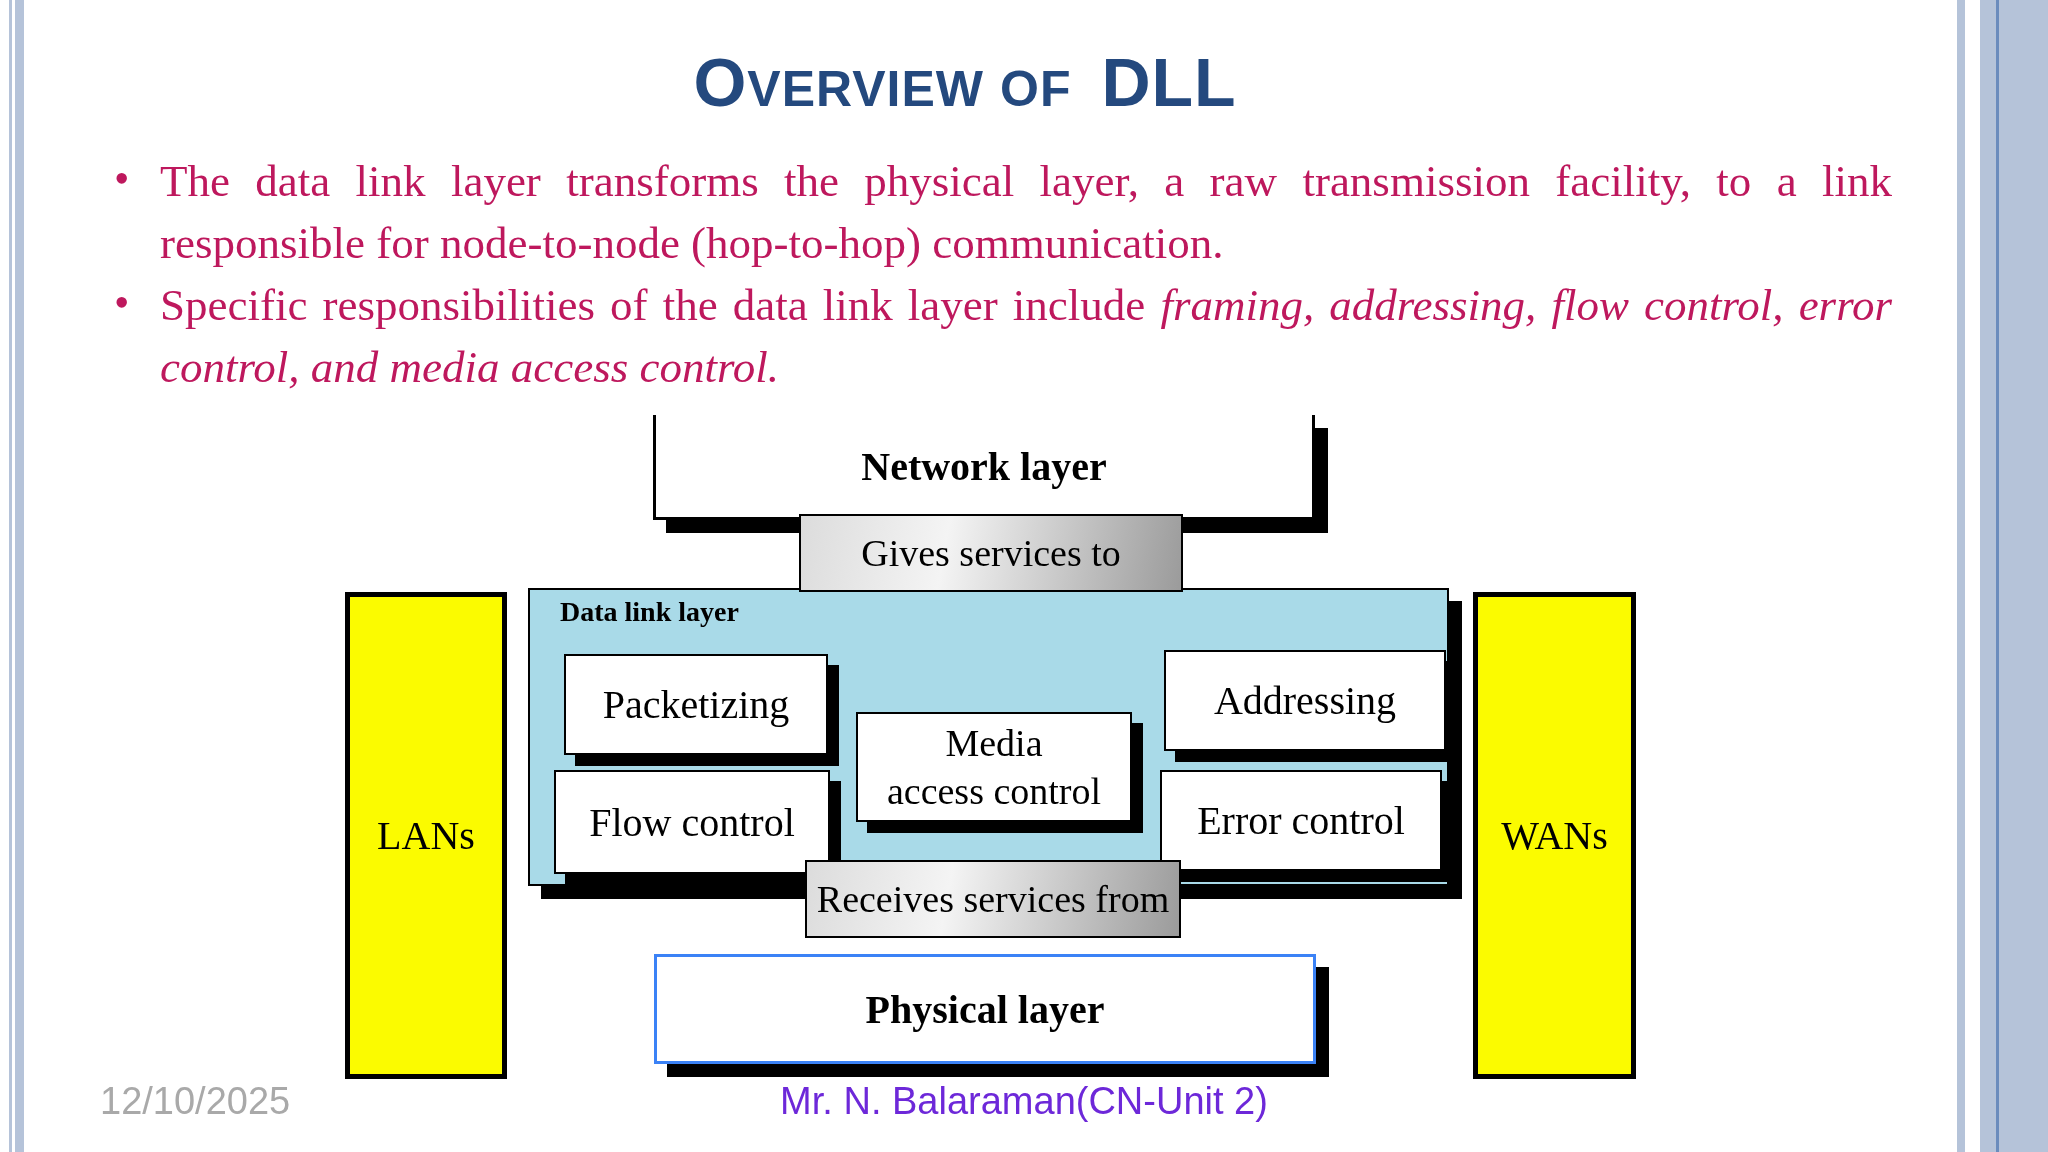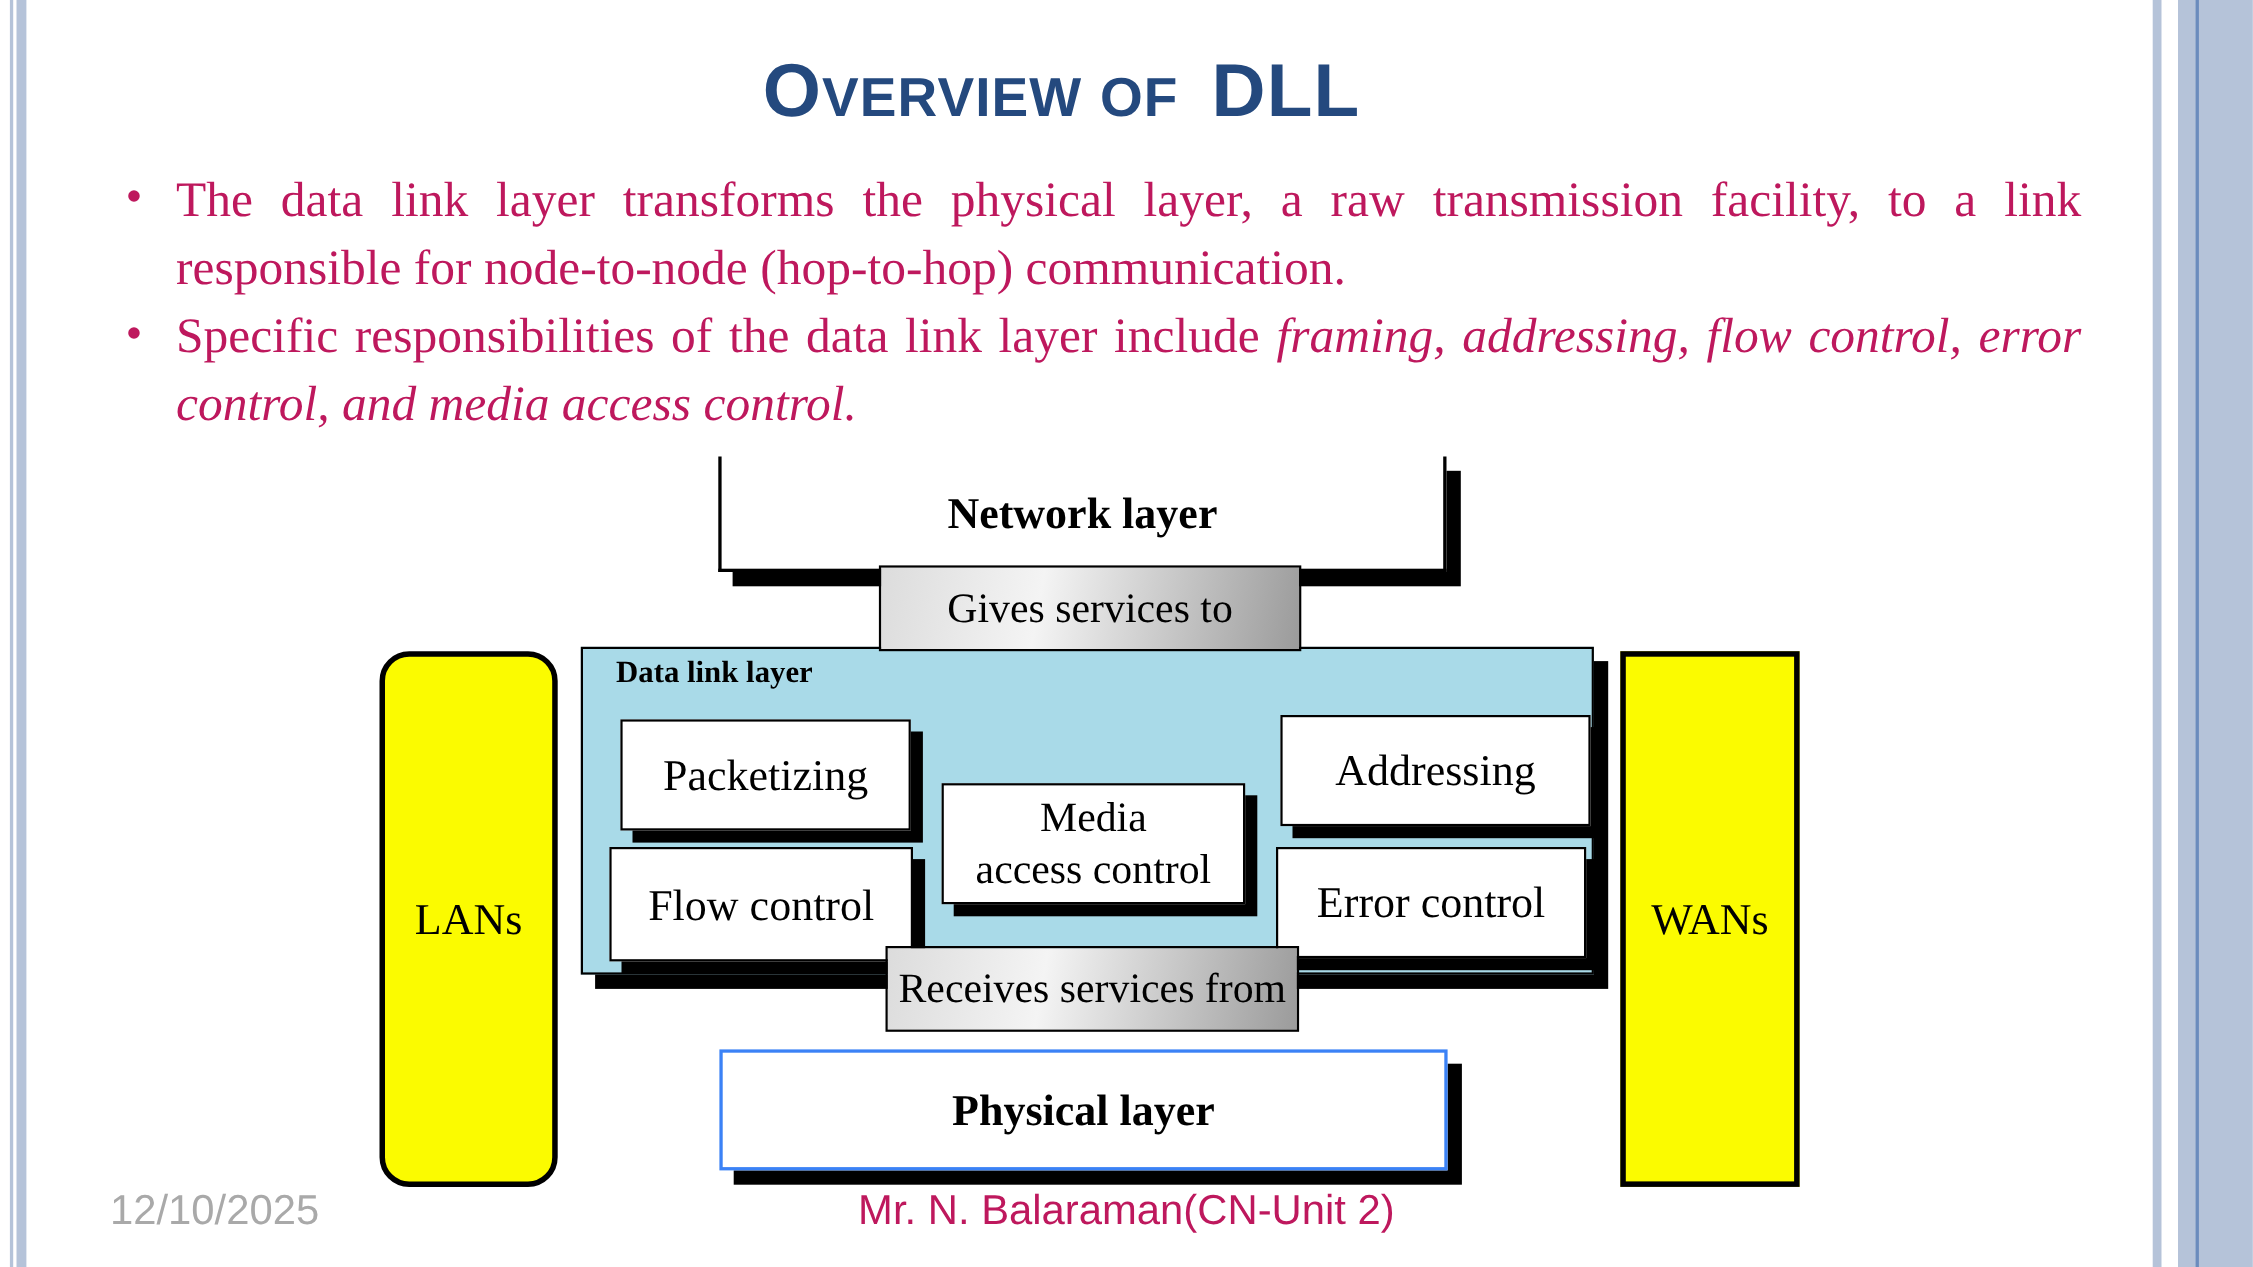--- a/index.html
+++ b/index.html
@@ -53,30 +53,30 @@
   .sub{position:absolute;background:#fff;border:2px solid #000;box-shadow:11px 11px 0 #000;
        font-size:40px;display:flex;align-items:center;justify-content:center;text-align:center;}
   .sub-packetizing{left:34px;top:64px;width:260px;height:97px;}
   .sub-addressing{left:634px;top:60px;width:278px;height:97px;}
   .sub-media{left:326px;top:122px;width:272px;height:106px;font-size:38px;
              flex-direction:column;line-height:48px;z-index:6;}
   .sub-flow{left:24px;top:180px;width:272px;height:100px;}
   .sub-error{left:630px;top:180px;width:278px;height:97px;}
 
   .side-box{background:#FBFB00;border:5px solid #000;font-size:40px;z-index:2;}
-  .lan-box{left:345px;top:592px;width:152px;height:477px;border-radius:27px;}
+  .lan-box{left:345px;top:592px;width:152px;height:477px;}
   .wan-box{left:1473px;top:592px;width:153px;height:477px;}
 
   .page-bubble{position:absolute;left:1828px;top:961px;width:124px;height:95px;
                background:#4E7CB8;border-radius:50%;color:#fff;font-weight:bold;
                font-size:36px;display:flex;align-items:center;justify-content:center;z-index:3;}
 
   .footer-date{position:absolute;left:100px;top:1080px;font-size:38px;color:#A9A9A9;}
   .footer-credit{position:absolute;left:0;top:1080px;width:2048px;text-align:center;
-                 font-size:38px;color:#be185d;}
+                 font-size:38px;color:#6d28d9;}
 </style>
 </head>
 <body>
 
 <div class="slide">
 
   <div class="edge edge-left-thin"></div>
   <div class="edge edge-left-band"></div>
   <div class="edge edge-right-thin"></div>
   <div class="edge edge-right-band">

